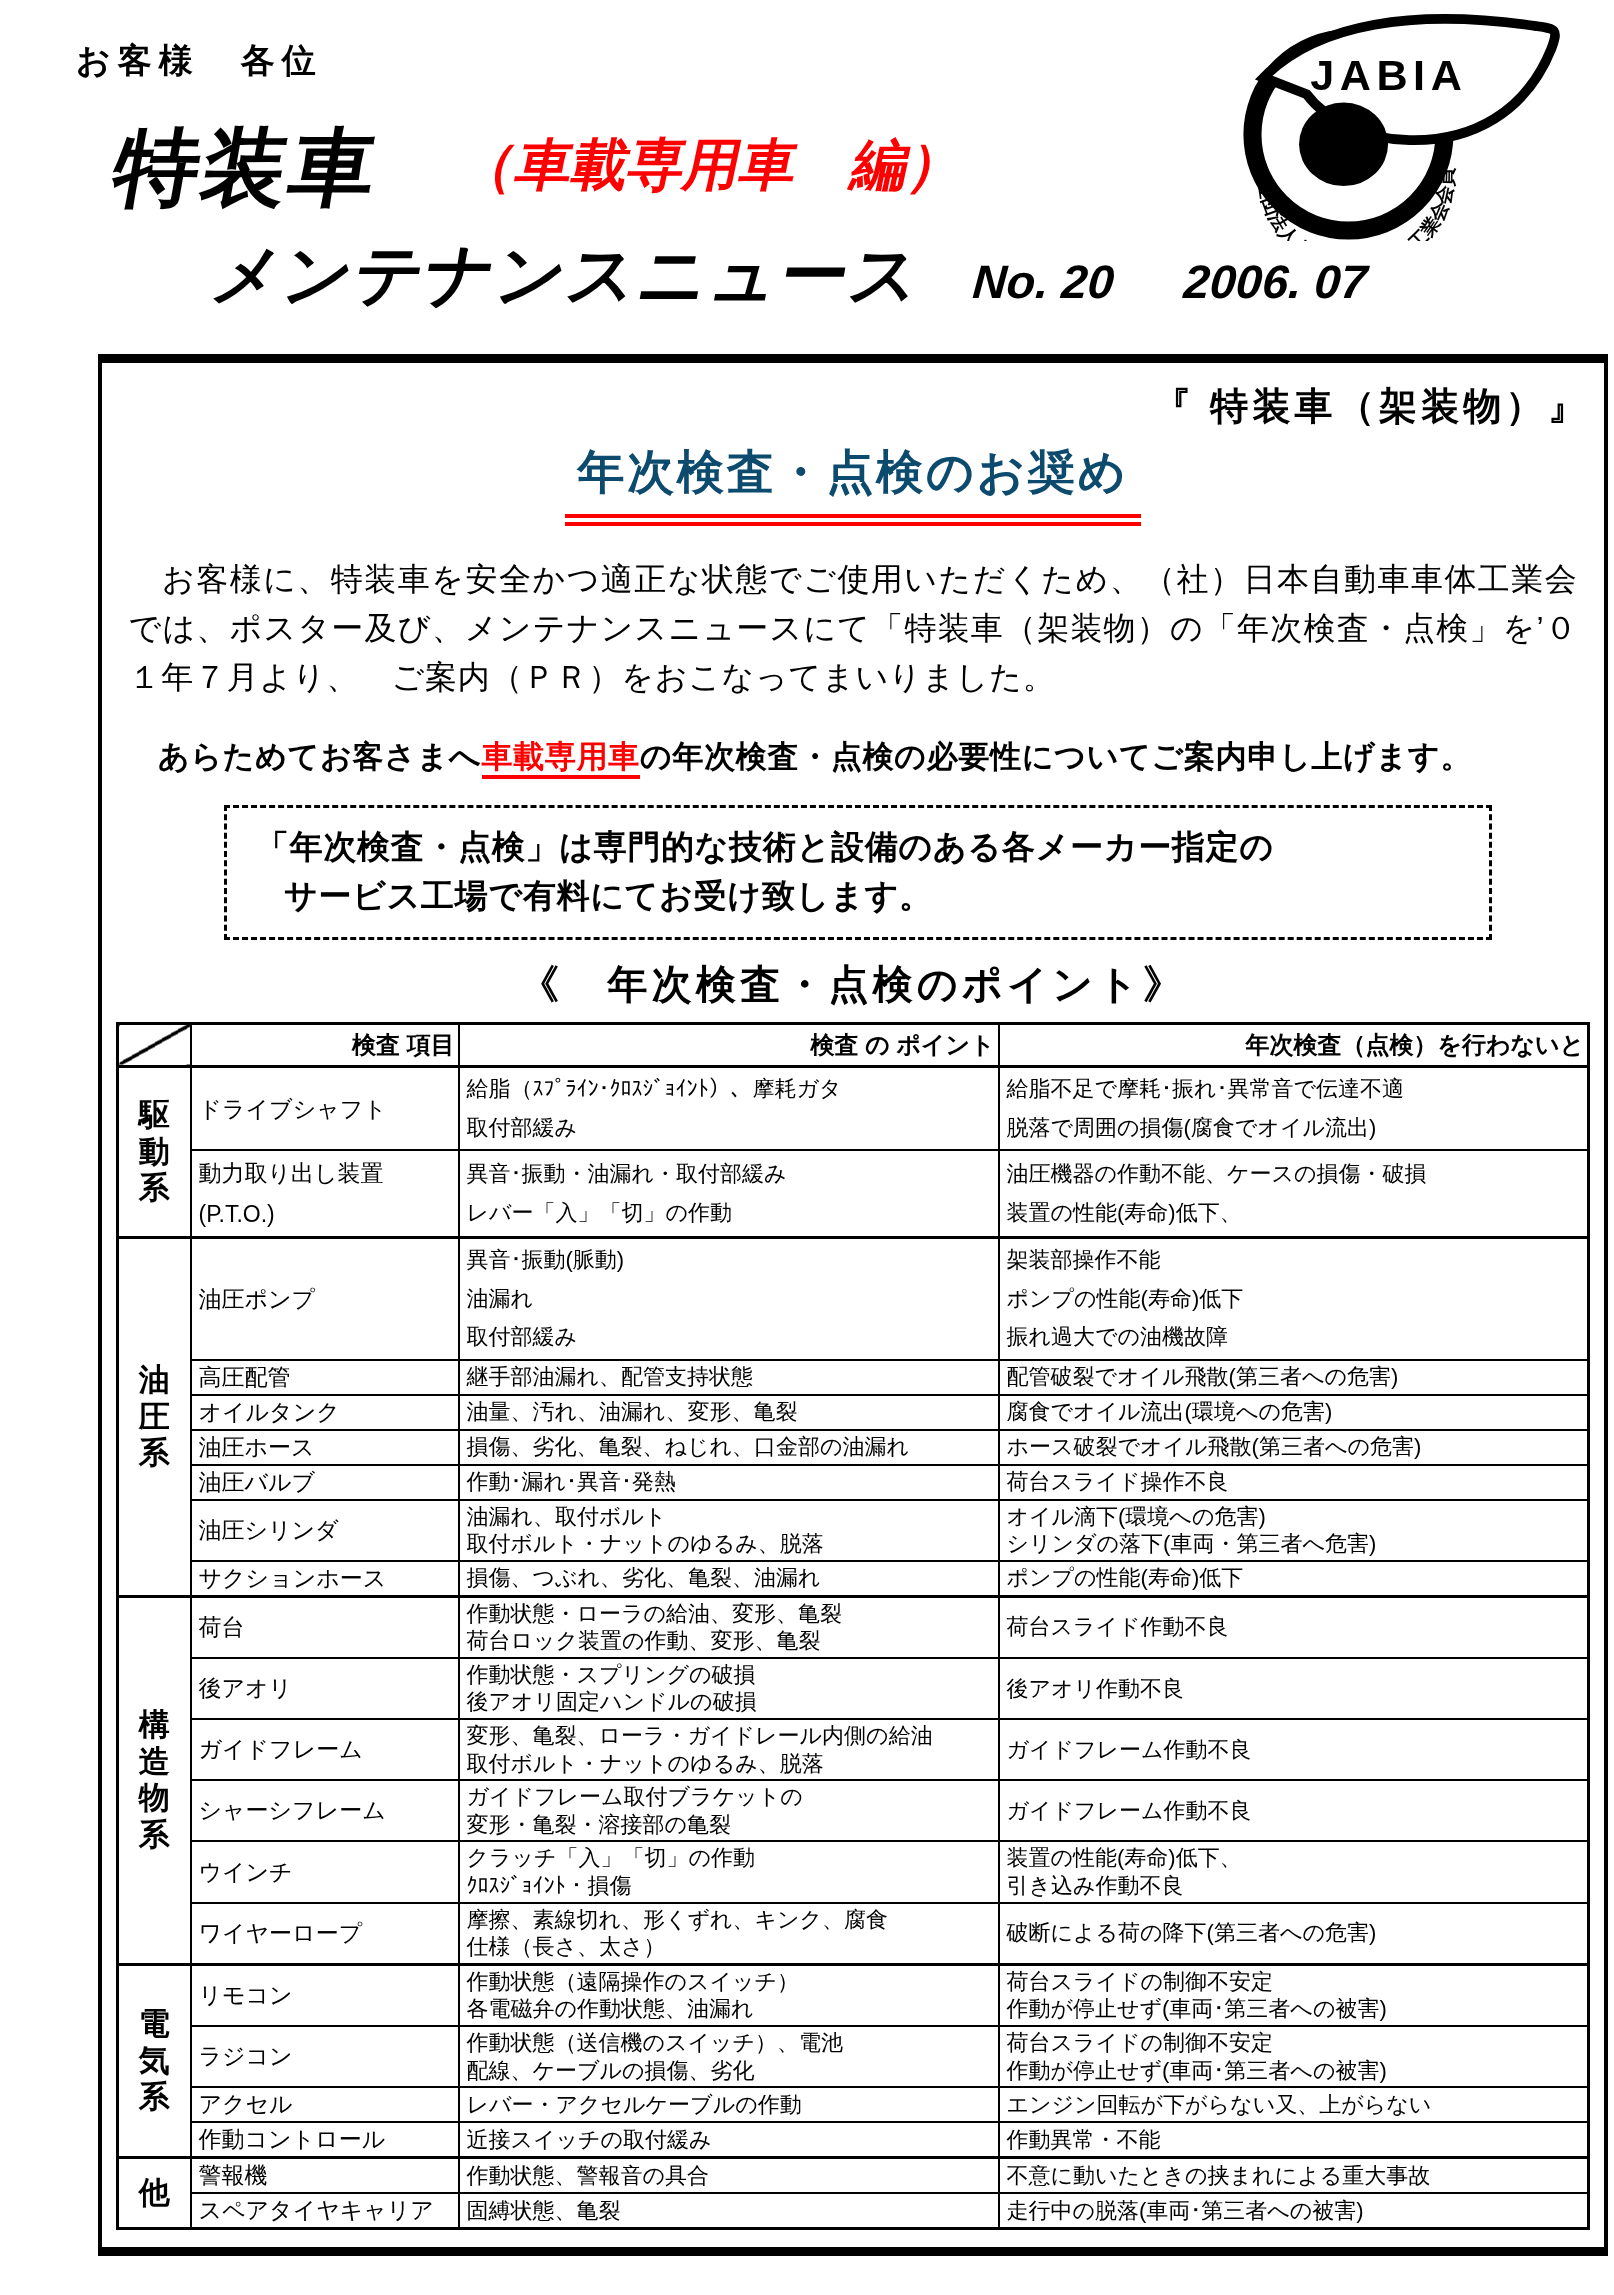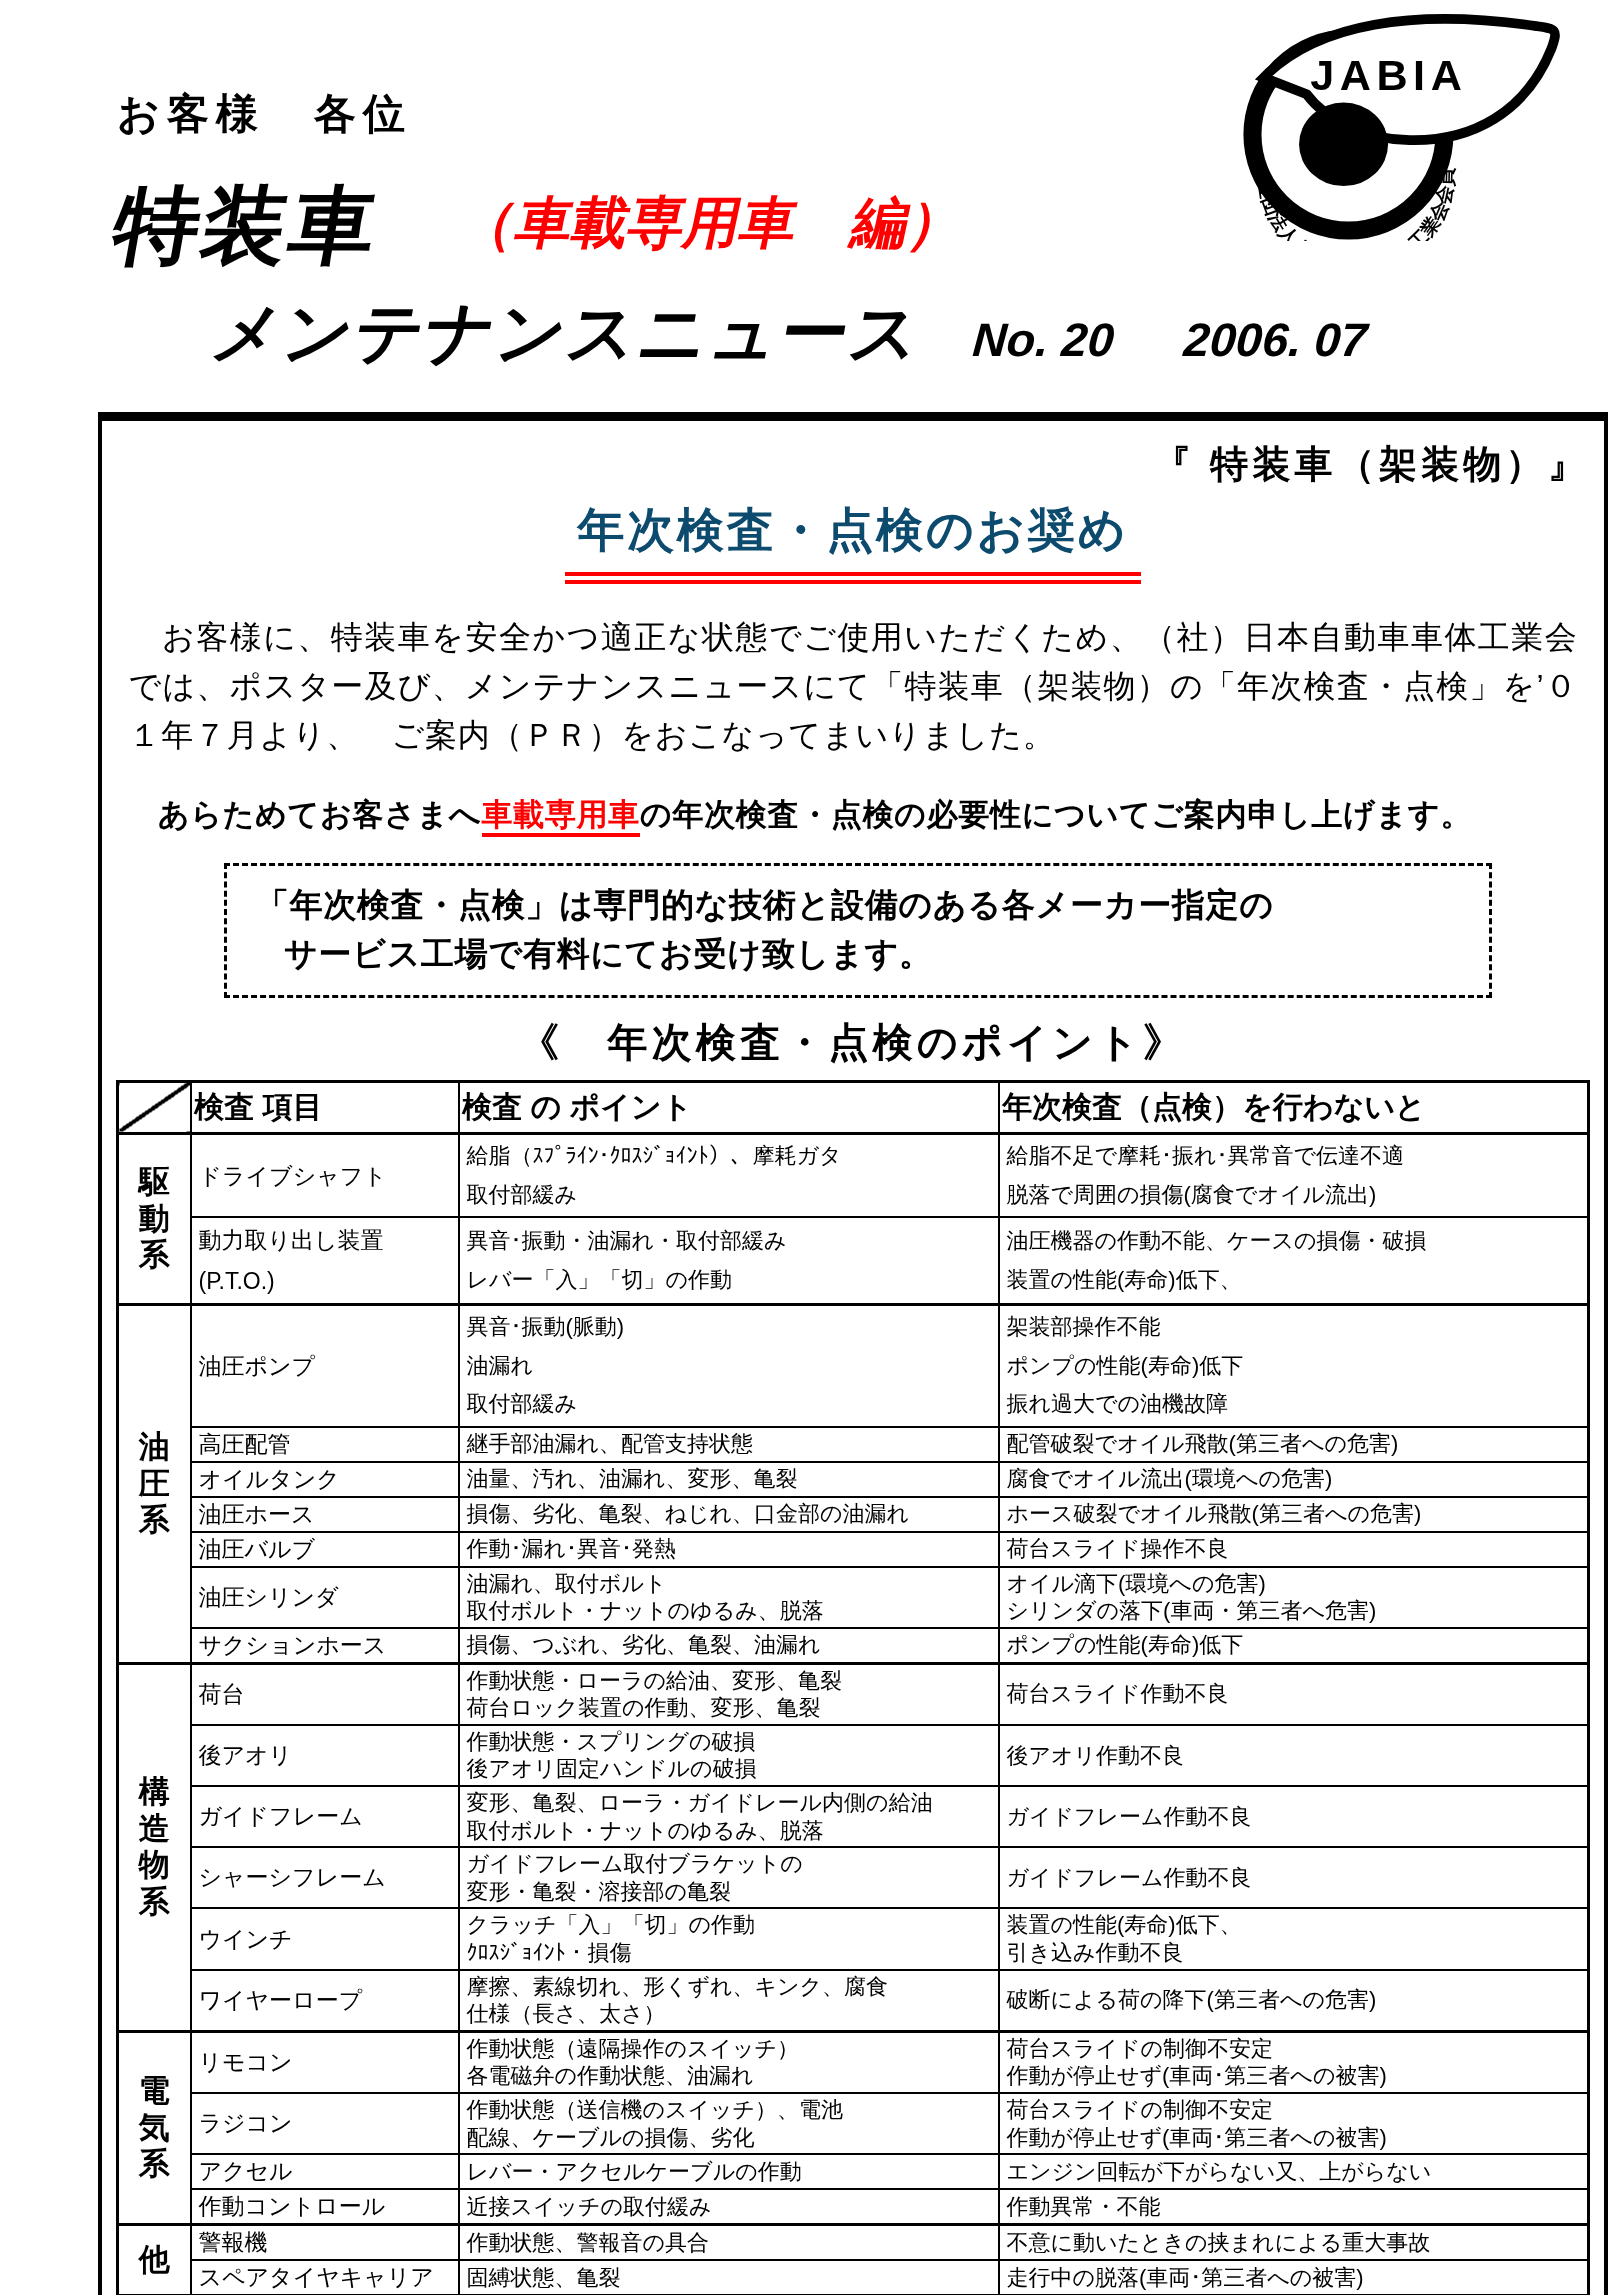--- a/index.html
+++ b/index.html
@@ -2,22 +2,22 @@
 <html style="font-size:11px"><head>
 <meta charset="utf-8">
 <style>
   html,body{margin:0;padding:0;}
   body{
     width:1615px;height:2295px;position:relative;overflow:hidden;
     background:#ffffff;color:#000;
     font-family:"Liberation Sans","DejaVu Sans",sans-serif;
   }
   .recipient{
-    padding-top:86px;margin-left:117px;
-    font-size:42px;font-weight:bold;letter-spacing:7px;
+    padding-top:38px;margin-left:76px;
+    font-size:34px;font-weight:bold;letter-spacing:7px;
   }
   .title-block{margin-left:115px;margin-top:26.5px;}
   .title-row1{white-space:nowrap;}
   .title-main{
     display:inline-block;font-size:85px;font-weight:bold;
     transform:skewX(-10deg);letter-spacing:2.8px;
   }
   .title-sub{
     display:inline-block;font-size:56px;font-weight:bold;color:#ff0000;
     transform:skewX(-12deg);margin-left:80px;vertical-align:12.5px;
@@ -62,21 +62,21 @@
 
   table.insp{
     width:100%;border-collapse:collapse;margin-top:9.8px;
     border:3.5px solid #000;table-layout:fixed;
   }
   table.insp col.c-cat{width:73px;}
   table.insp col.c-item{width:268px;}
   table.insp col.c-points{width:540px;}
   table.insp th{
     border:2.1px solid #000;border-bottom:3.5px solid #000;
-    font-size:30px;font-weight:bold;padding:4.2px 2.8px;text-align:left;
+    font-size:24px;font-weight:bold;padding:4.2px 2.8px;text-align:right;
   }
   table.insp th.diag{
     background:linear-gradient(to bottom right,#fff 47.5%,#000 47.5%,#000 52.5%,#fff 52.5%);
   }
   table.insp td{
     border:2.1px solid #000;padding:2.1px 7px;vertical-align:middle;
     font-size:22px;line-height:1.25;overflow:hidden;
   }
   table.insp tr.group-start td{border-top:3.5px solid #000;}
   table.insp td.cat{

